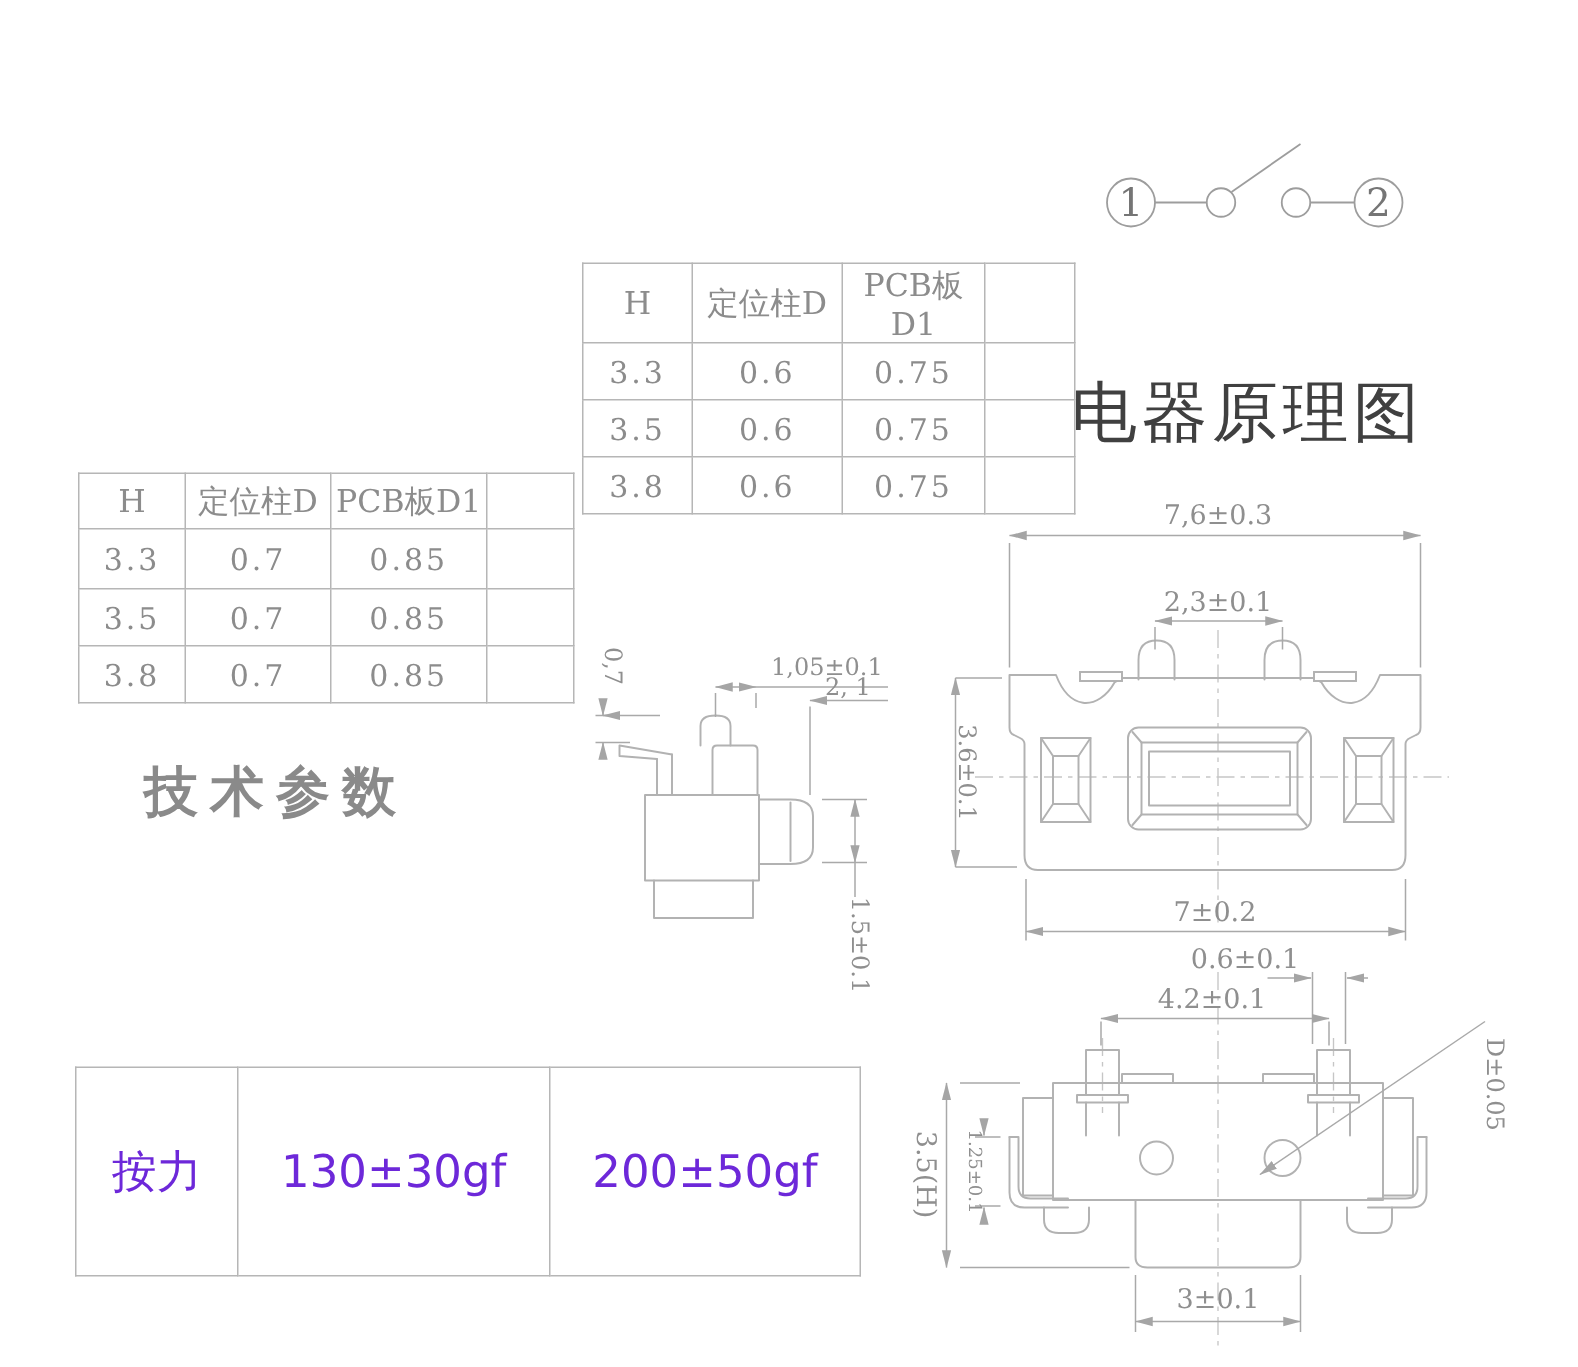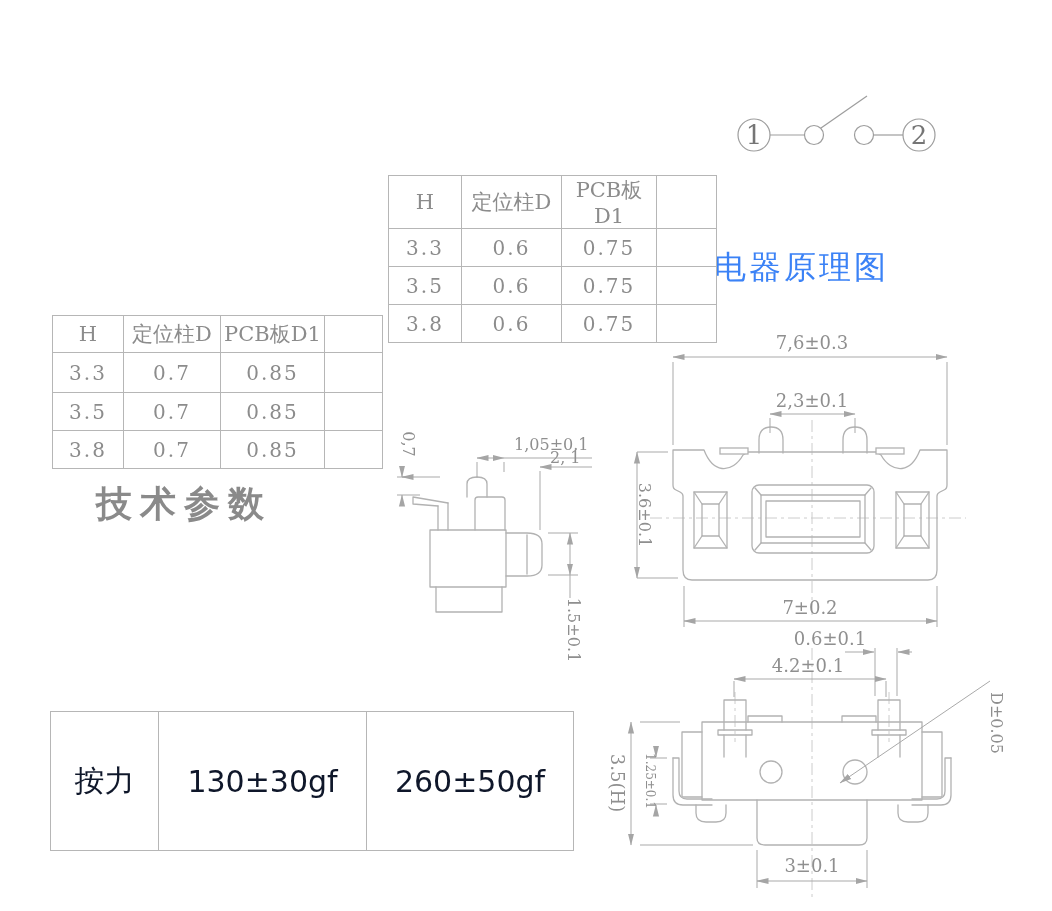--- a/index.html
+++ b/index.html
@@ -15,37 +15,37 @@
   .cl{stroke:#c6c6c6;fill:none;stroke-width:0.9;stroke-dasharray:12 4 3 4;}
   .dt{fill:#8f8f8f;font-family:"DejaVu Serif",serif;font-size:18px;}
   .dts{fill:#8f8f8f;font-family:"DejaVu Serif",serif;font-size:16px;}
   .dtxs{fill:#8f8f8f;font-family:"DejaVu Serif",serif;font-size:12px;}
 
   
   .sc{stroke:#9d9d9d;fill:none;stroke-width:1.2;}
   .scnum{fill:#757575;font-family:"DejaVu Serif",serif;font-size:26px;text-anchor:middle;}
 
   
-  .main-title{font-family:"DejaVu Serif",serif;font-size:32px;color:#3b82f6;
+  .main-title{font-family:"DejaVu Serif",serif;font-size:44px;color:#404040;
               letter-spacing:3px;white-space:nowrap;}
 
   
   table.spec{border-collapse:collapse;table-layout:fixed;
              font-family:"DejaVu Serif",serif;color:#8c8c8c;}
   table.spec td,table.spec th{border:1.5px solid #b6b6b6;text-align:center;
              vertical-align:middle;padding:0;font-weight:normal;overflow:hidden;}
   table.spec th{font-size:21px;}
   table.spec td{font-size:20px;letter-spacing:2px;}
 
   
   .tech-heading{font-size:36px;font-weight:600;color:#8a8a8a;letter-spacing:8px;white-space:nowrap;}
   .tech-list{font-size:25px;color:#8a8a8a;line-height:34px;white-space:nowrap;letter-spacing:1px;}
 
   
-  table.force{border-collapse:collapse;table-layout:fixed;color:#0f172a;}
+  table.force{border-collapse:collapse;table-layout:fixed;color:#6d28d9;}
   table.force td{border:1.5px solid #b6b6b6;text-align:center;vertical-align:middle;
                  font-size:30px;padding:0;}
 </style>
 </head>
 <body>
 
 <div id="canvas">
 
   <svg width="0" height="0" style="position:absolute">
     <defs>
@@ -135,33 +135,33 @@
     </tr>
     <tr style="height:38px">
       <td>3.8</td>
       <td>0.7</td>
       <td>0.85</td>
       <td></td>
     </tr>
   </tbody>
     </table>
 
-  <div class="abs tech-heading" style="left:96px;top:480px">技术参数</div>
+  <div class="abs tech-heading" style="left:96px;top:504px">技术参数</div>
 
   <table class="force abs" style="left:50px;top:711px;width:523px;height:140px">
     <colgroup>
         <col style="width:108px">
         <col style="width:208px">
         <col style="width:207px">
       </colgroup>
     <tbody>
         <tr style="height:62px">
       <td>按力</td>
       <td>130±30gf</td>
-      <td>260±50gf</td>
+      <td>200±50gf</td>
     </tr>
   </tbody>
     </table>
 
   <svg class="abs" style="left:393px;top:428px" width="222" height="262" viewBox="393 428 222 262">
 
     <g>
       <path class="ln" d="M467,497 V484 Q467,477 477,477 Q487,477 487,484 V497"></path>
       <path class="ln" d="M475,530 V500 Q475,497 478,497 H502 Q505,497 505,500 V530"></path>
       <path class="ln" d="M413,497 L448,503 M413,504 L438,506 M413,497 V504"></path>

